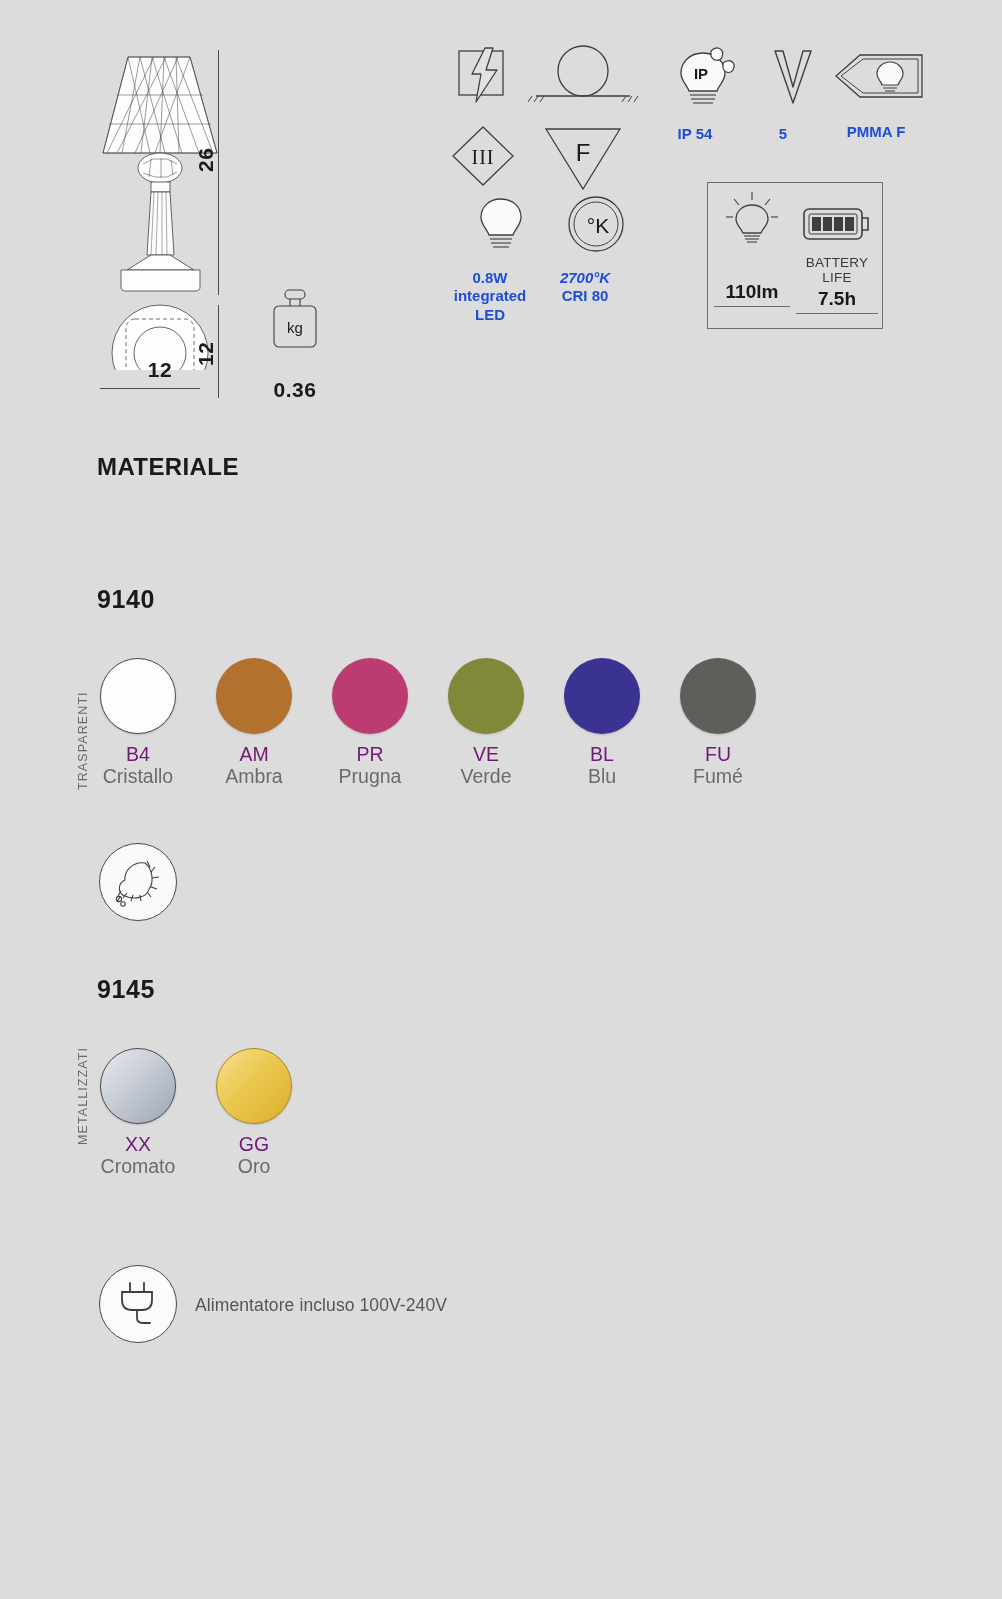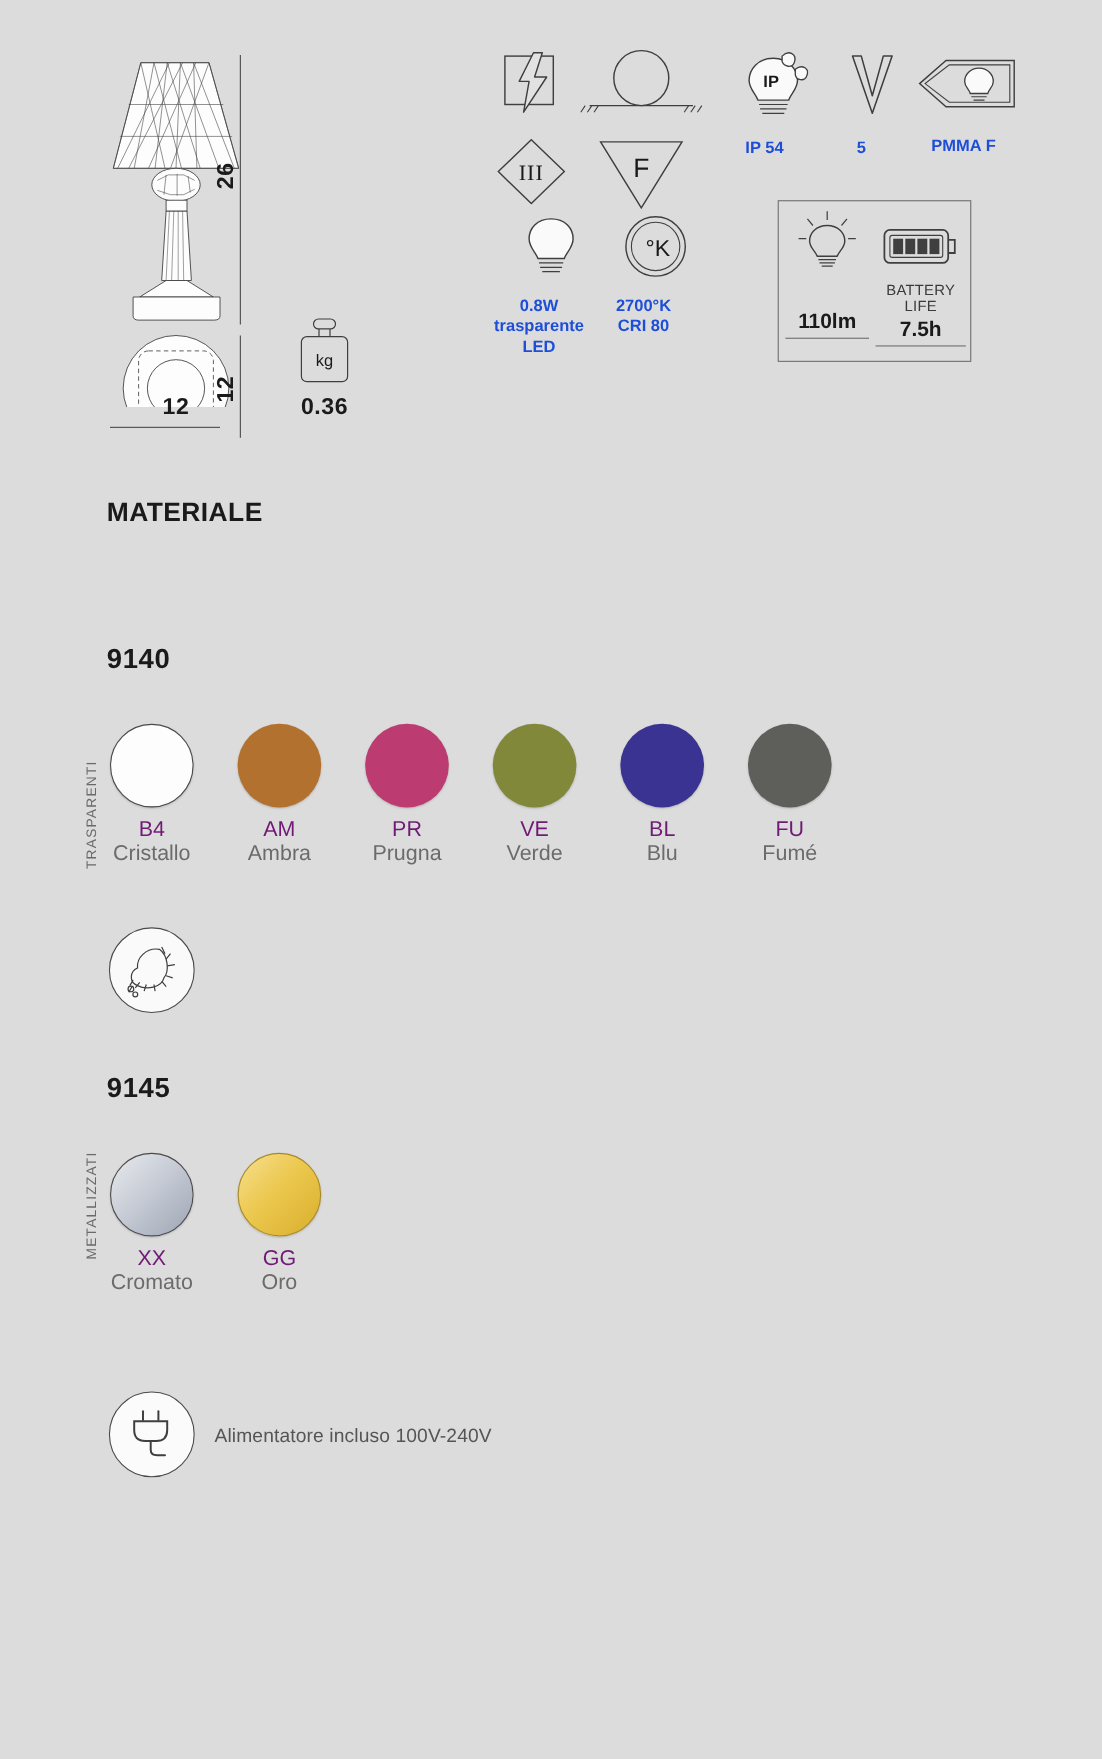--- a/index.html
+++ b/index.html
@@ -21,21 +21,21 @@
     position: absolute; font-size: 21px; font-weight: 700; color: #1a1a1a;
     transform: rotate(-90deg); transform-origin: center center; letter-spacing: .5px;
   }
   .dim-line-h { position: absolute; height: 1px; background: #4a4a4a; }
   .dim-label-h {
     position: absolute; font-size: 21px; font-weight: 700; color: #1a1a1a;
     text-align: center; letter-spacing: .5px;
   }
   .weight-label {
     position: absolute; font-size: 21px; font-weight: 700; color: #1a1a1a;
-    text-align: center; letter-spacing: .5px;
+    text-align: center; letter-spacing: .5px; margin-top: 20px;
   }
 
   
   .icons-area { position: absolute; left: 440px; top: 45px; width: 470px; height: 300px; }
   .icon-cell { position: absolute; text-align: center; }
   .icon-cap {
     font-size: 15px; font-weight: 700; color: #1d4ed8; line-height: 1.22;
     white-space: nowrap;
   }
   .battery-box {
@@ -238,31 +238,31 @@
     <div class="icon-cell" style="left:0px; top:148px; width:100px;">
       <svg width="58" height="62" viewBox="0 0 58 62" style="margin-left:21px;">
         <path d="M29 6 C16 6 9 15 9 24 C9 32 15 36 17 42 L41 42 C43 36 49 32 49 24 C49 15 42 6 29 6 Z" fill="#fafafa" stroke="#3f3f3f" stroke-width="1.3"></path>
         <g stroke="#3f3f3f" stroke-width="1.1">
           <line x1="18" y1="46" x2="40" y2="46"></line>
           <line x1="19" y1="50" x2="39" y2="50"></line>
           <line x1="21" y1="54" x2="37" y2="54"></line>
         </g>
       </svg>
       <div class="icon-cap" style="margin-top:10px;">0.8W</div>
-      <div class="icon-cap">trasparente</div>
+      <div class="icon-cap">integrated</div>
       <div class="icon-cap">LED</div>
     </div>
 
     <div class="icon-cell" style="left:93px; top:148px; width:104px;">
       <svg width="62" height="62" viewBox="0 0 62 62" style="margin-left:21px;">
         <circle cx="31" cy="31" r="27" fill="none" stroke="#3f3f3f" stroke-width="1.3"></circle>
         <circle cx="31" cy="31" r="22" fill="none" stroke="#3f3f3f" stroke-width="1"></circle>
         <text x="33" y="40" font-family="Liberation Sans, sans-serif" font-size="21" fill="#1a1a1a" text-anchor="middle">°K</text>
       </svg>
-      <div class="icon-cap" style="margin-top:10px;">2700°K</div>
+      <div class="icon-cap" style="margin-top:10px;font-style:italic;">2700°K</div>
       <div class="icon-cap">CRI 80</div>
     </div>
 
 
     <div class="battery-box">
       <div style="position:absolute; left:6px; top:6px; width:76px; text-align:center;">
         <svg width="64" height="64" viewBox="0 0 64 64">
           <path d="M32 16 C22 16 16 23 16 30 C16 36 21 39 23 44 L41 44 C43 39 48 36 48 30 C48 23 42 16 32 16 Z" fill="none" stroke="#3f3f3f" stroke-width="1.3"></path>
           <g stroke="#3f3f3f" stroke-width="1.1">
             <line x1="24" y1="47" x2="40" y2="47"></line>

